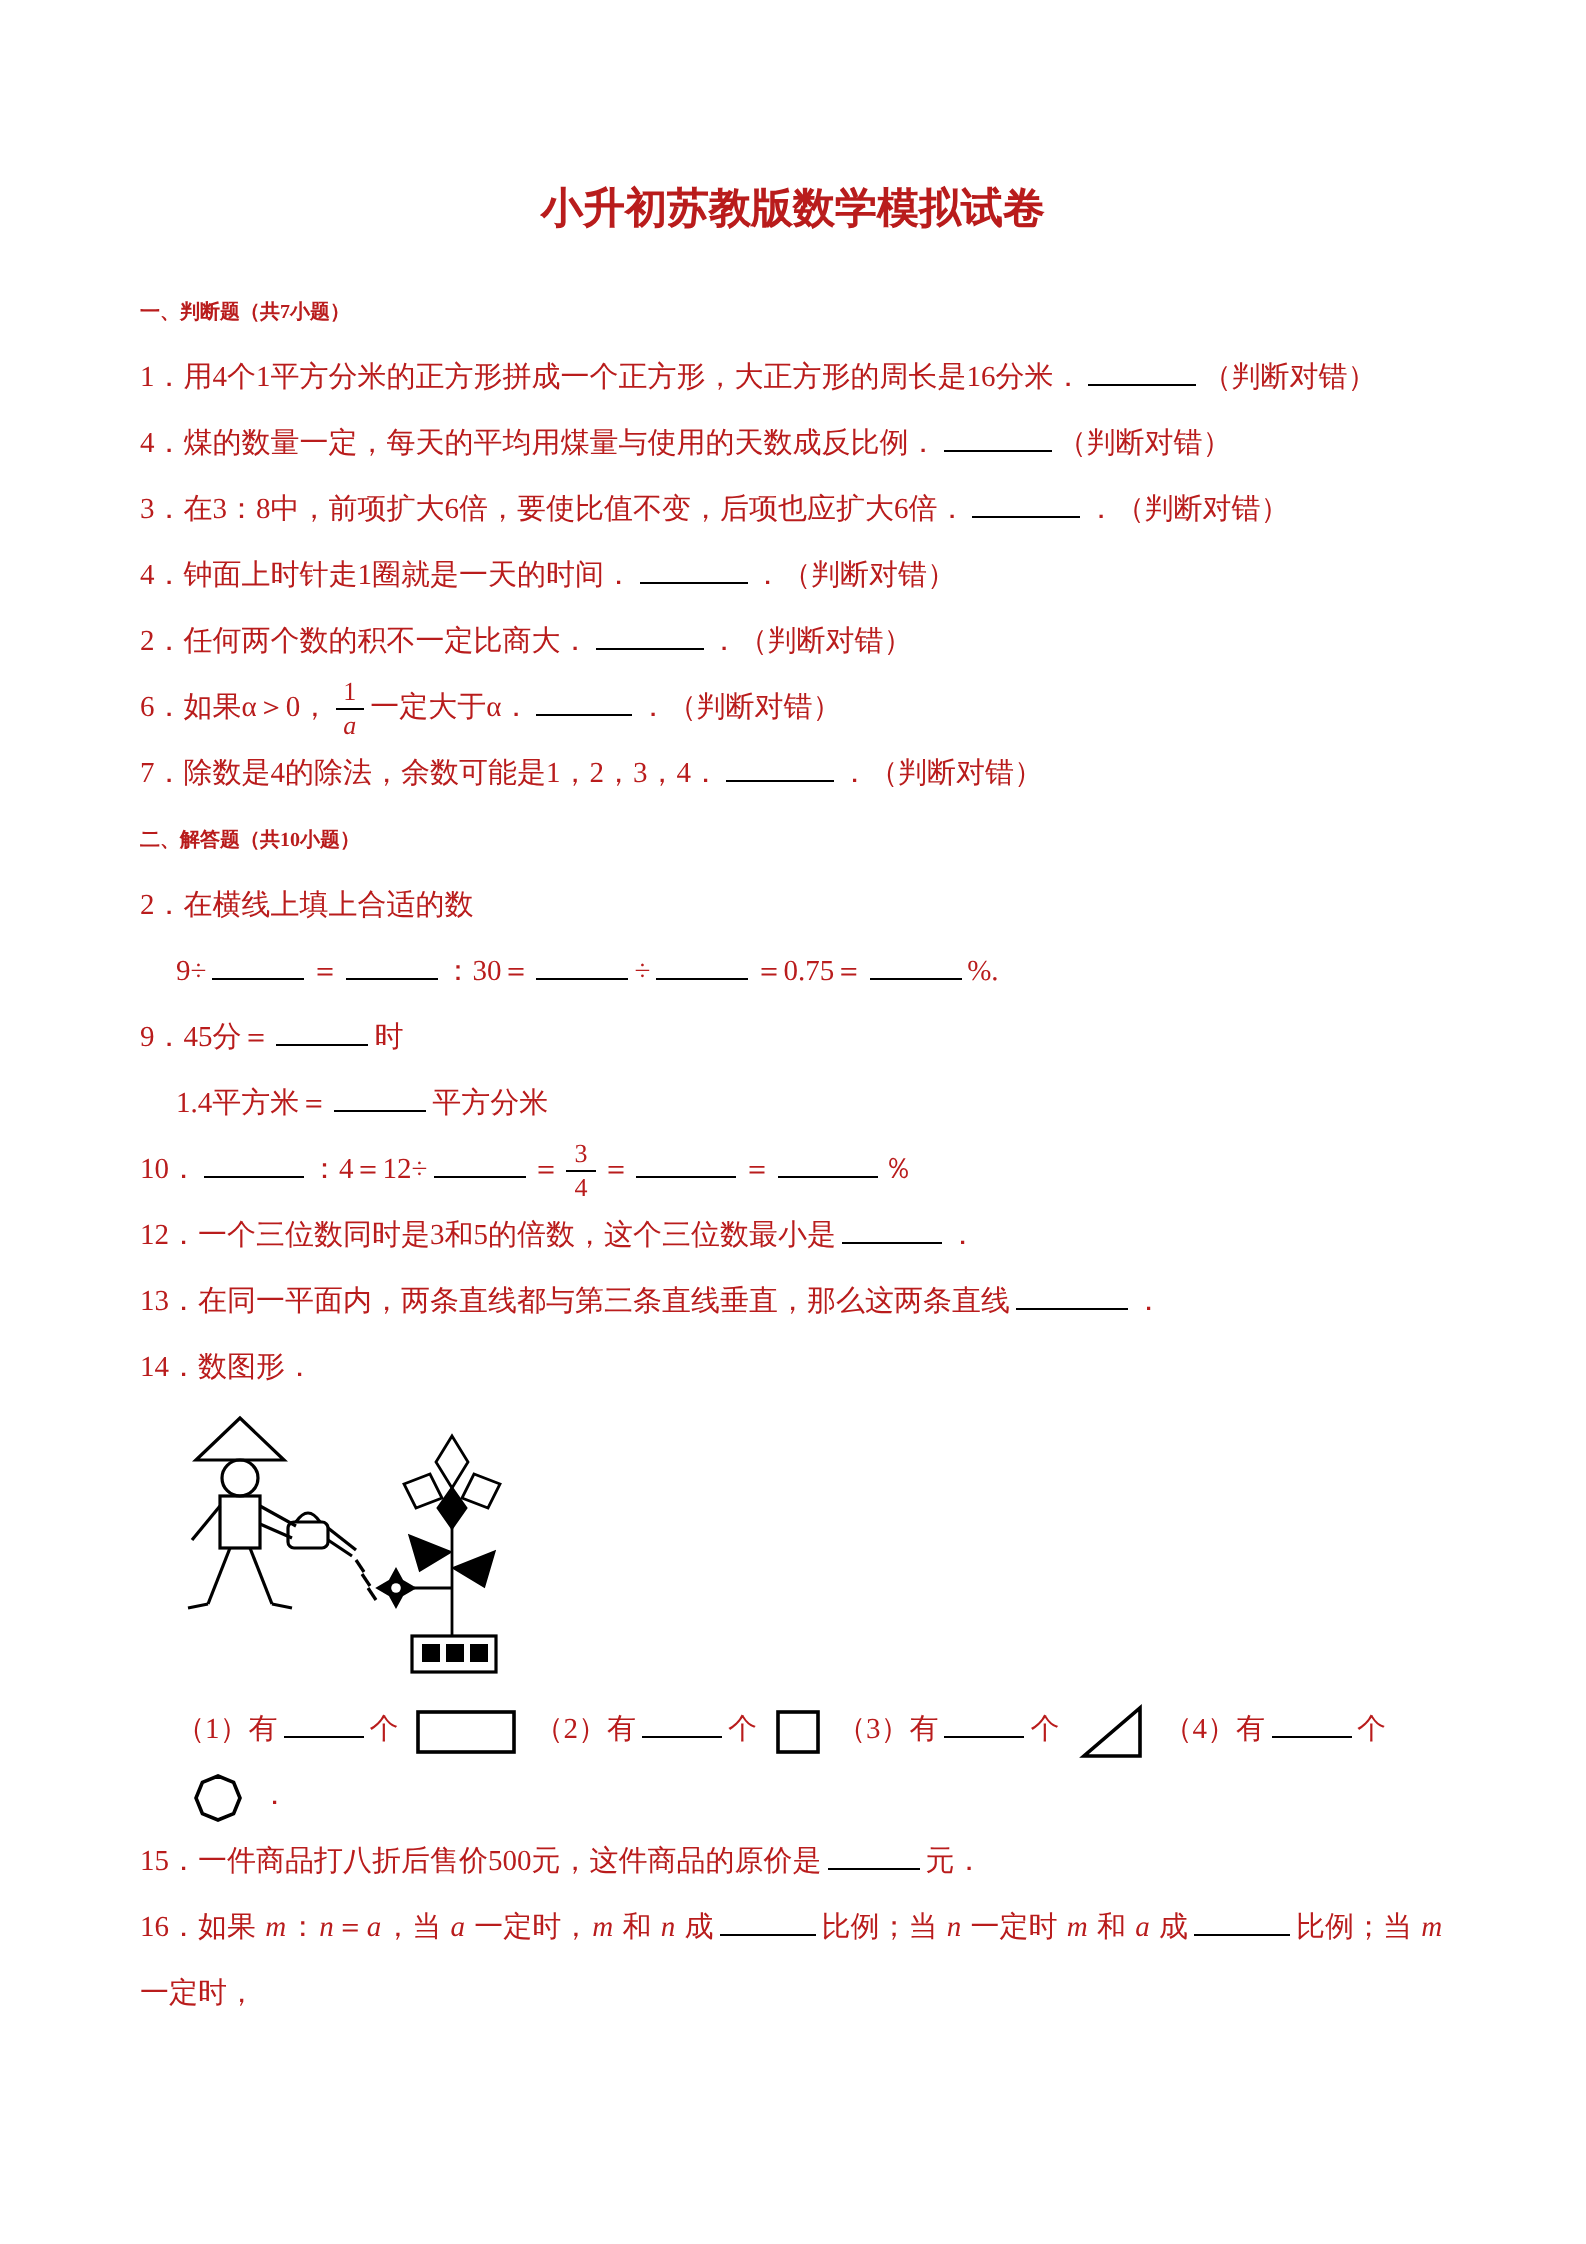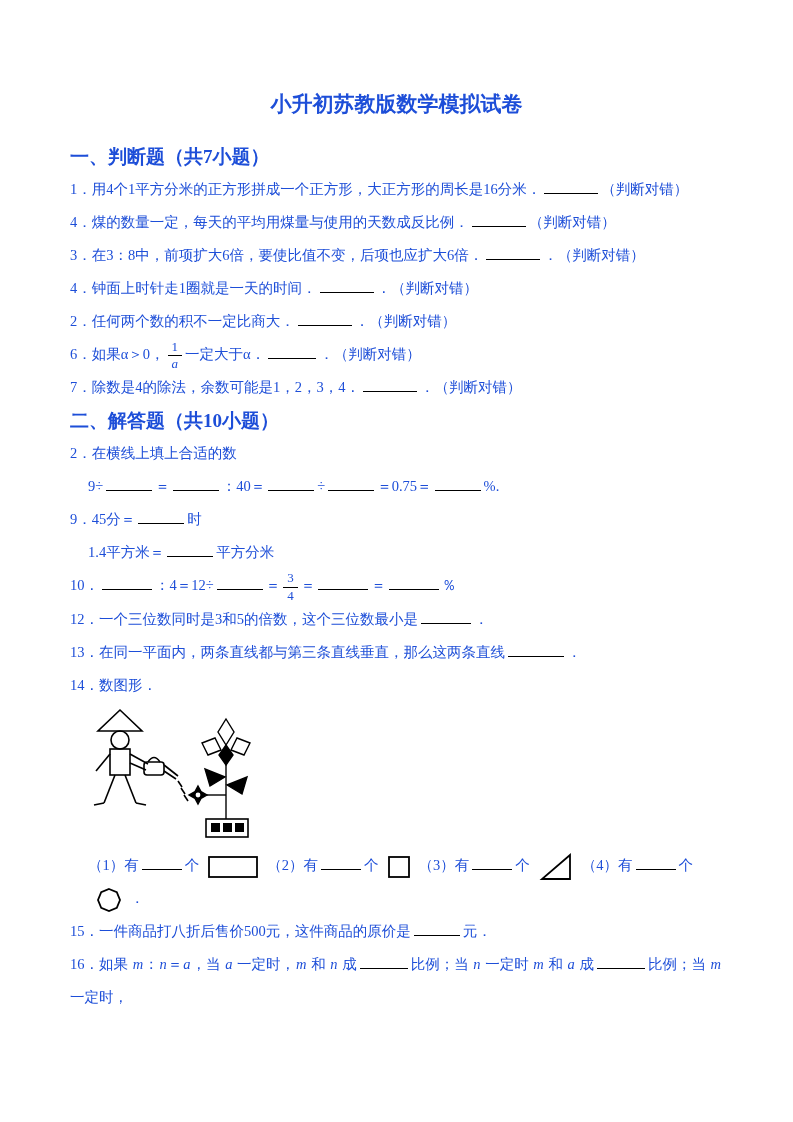--- a/index.html
+++ b/index.html
@@ -4,34 +4,34 @@
 <style>
   * { box-sizing: border-box; }
   html, body { margin: 0; padding: 0; background: #ffffff; }
   .page {
     width: 793px;
     height: 1122px;
     background: #ffffff;
     padding: 88px 70px 30px 70px;
     font-family: "Liberation Serif", "DejaVu Serif", serif;
     font-size: 14.5px;
-    color: #1d4ed8;
+    color: #b91c1c;
     overflow: hidden;
     position: relative;
   }
   .title {
     font-size: 21px;
     font-weight: bold;
     text-align: center;
     margin: 0 0 20px 0;
     line-height: 32px;
   }
   .section-heading {
     font-weight: bold;
-    font-size: 19px;
+    font-size: 10px;
     line-height: 33px;
   }
   .q-line { line-height: 33px; }
   .q-line.indent { padding-left: 18px; }
   .blank {
     display: inline-block;
     height: 0.95em;
     border-bottom: 1.2px solid #000;
     margin: 0 3px;
   }
@@ -82,21 +82,21 @@
           <div class="q-line"><span>7．除数是4的除法，余数可能是1，2，3，4．</span><span class="blank" style="width: 54px;"></span><span>．（判断对错）</span></div>
         </div>
       </div>
   </div>
 
   <div>
     <div class="section-heading">二、解答题（共10小题）</div>
     <div>
         <div class="q">
           <div class="q-line"><span>2．在横线上填上合适的数</span></div>
-          <div class="q-line indent"><span>9÷</span><span class="blank" style="width: 46px;"></span><span>＝</span><span class="blank" style="width: 46px;"></span><span>：40＝</span><span class="blank" style="width: 46px;"></span><span>÷</span><span class="blank" style="width: 46px;"></span><span>＝0.75＝</span><span class="blank" style="width: 46px;"></span><span>%.</span></div>
+          <div class="q-line indent"><span>9÷</span><span class="blank" style="width: 46px;"></span><span>＝</span><span class="blank" style="width: 46px;"></span><span>：30＝</span><span class="blank" style="width: 46px;"></span><span>÷</span><span class="blank" style="width: 46px;"></span><span>＝0.75＝</span><span class="blank" style="width: 46px;"></span><span>%.</span></div>
         </div>
         <div class="q">
           <div class="q-line"><span>9．45分＝</span><span class="blank" style="width: 46px;"></span><span>时</span></div>
           <div class="q-line indent"><span>1.4平方米＝</span><span class="blank" style="width: 46px;"></span><span>平方分米</span></div>
         </div>
         <div class="q">
           <div class="q-line"><span>10．</span><span class="blank" style="width: 50px;"></span><span>：4＝12÷</span><span class="blank" style="width: 46px;"></span><span>＝</span><span class="frac"><span class="num">3</span><span class="den">4</span></span><span>＝</span><span class="blank" style="width: 50px;"></span><span>＝</span><span class="blank" style="width: 50px;"></span><span>％</span></div>
         </div>
         <div class="q">
           <div class="q-line"><span>12．一个三位数同时是3和5的倍数，这个三位数最小是</span><span class="blank" style="width: 50px;"></span><span>．</span></div>

